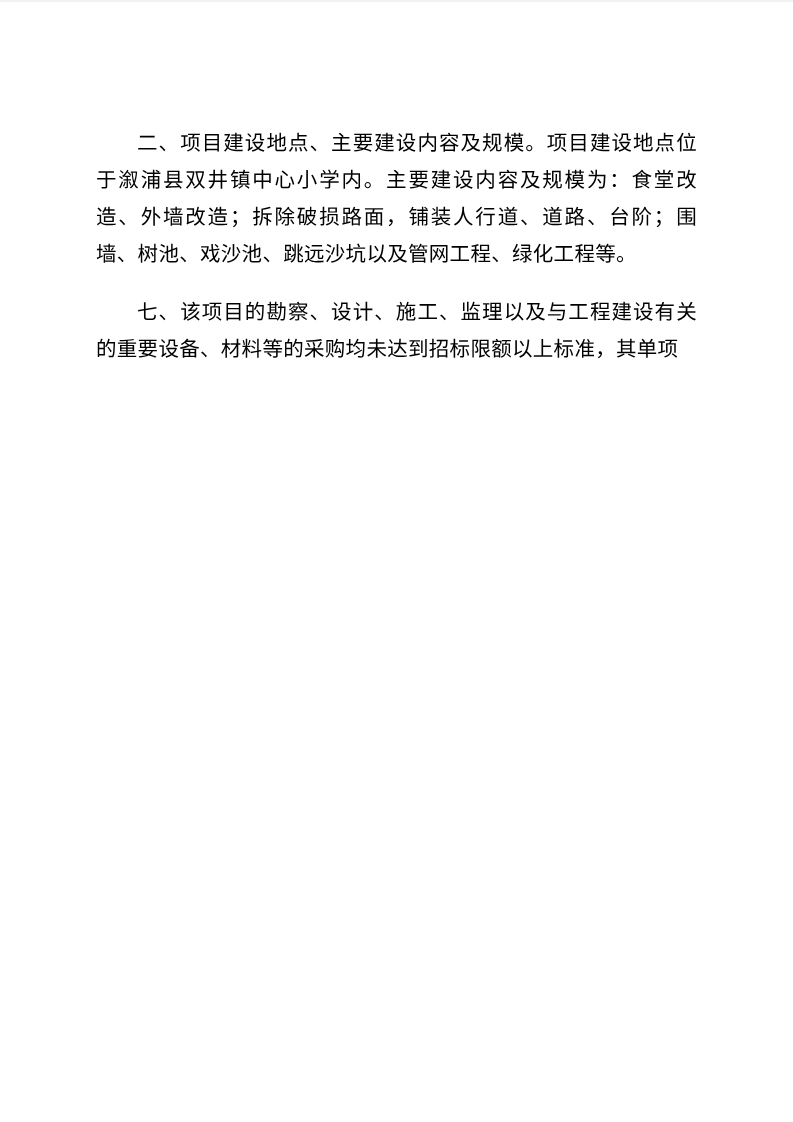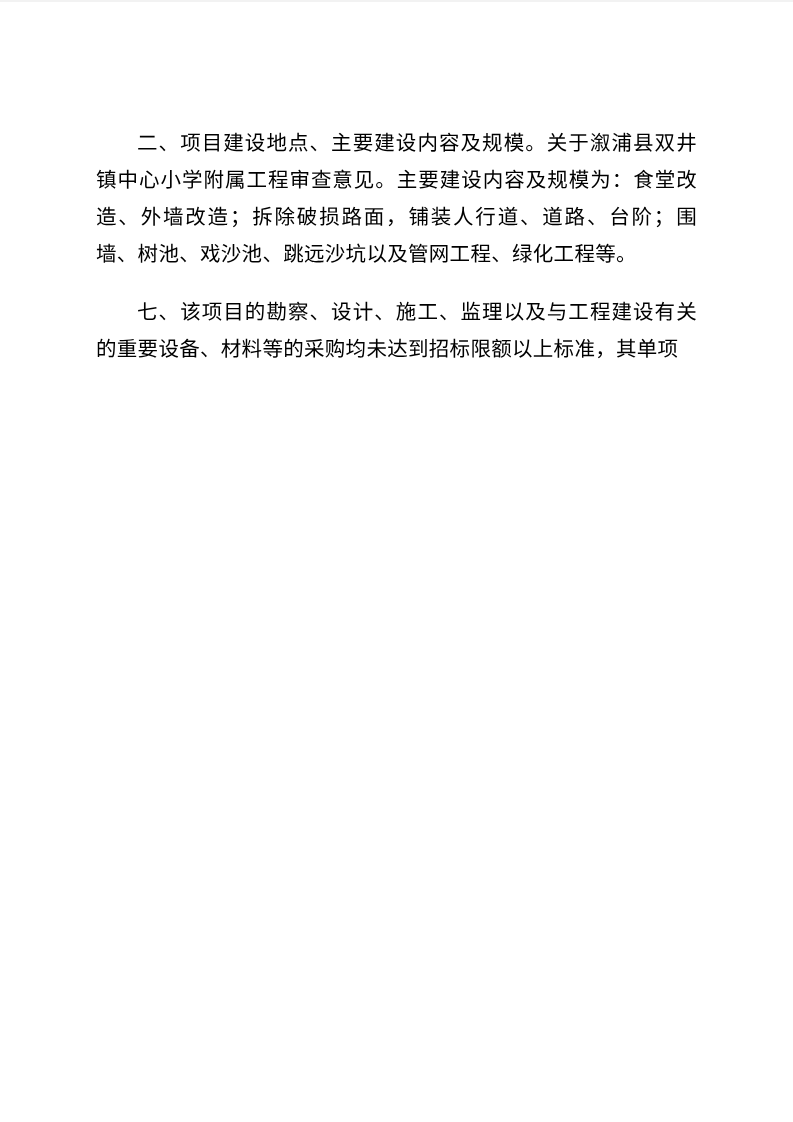--- a/index.html
+++ b/index.html
@@ -39,16 +39,16 @@
   }
   .para:last-child {
     margin-bottom: 16px;
   }
 </style>
 </head>
 <body>
 
 <div class="page">
   <div class="doc-body">
-    <p class="para">二、项目建设地点、主要建设内容及规模。关于溆浦县双井镇中心小学附属工程审查意见。主要建设内容及规模为：食堂改造、外墙改造；拆除破损路面，铺装人行道、道路、台阶；围墙、树池、戏沙池、跳远沙坑以及管网工程、绿化工程等。</p>
+    <p class="para">二、项目建设地点、主要建设内容及规模。项目建设地点位于溆浦县双井镇中心小学内。主要建设内容及规模为：食堂改造、外墙改造；拆除破损路面，铺装人行道、道路、台阶；围墙、树池、戏沙池、跳远沙坑以及管网工程、绿化工程等。</p>
     <p class="para">七、该项目的勘察、设计、施工、监理以及与工程建设有关的重要设备、材料等的采购均未达到招标限额以上标准，其单项</p>
   </div>
 </div>
 
 </body></html>

